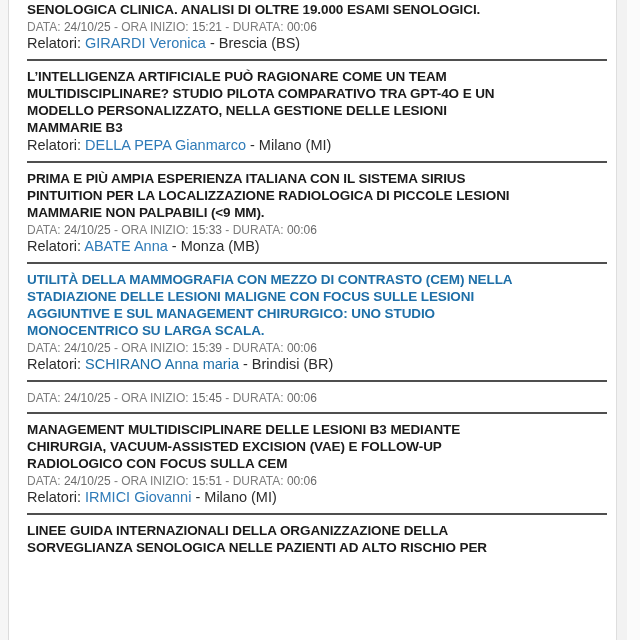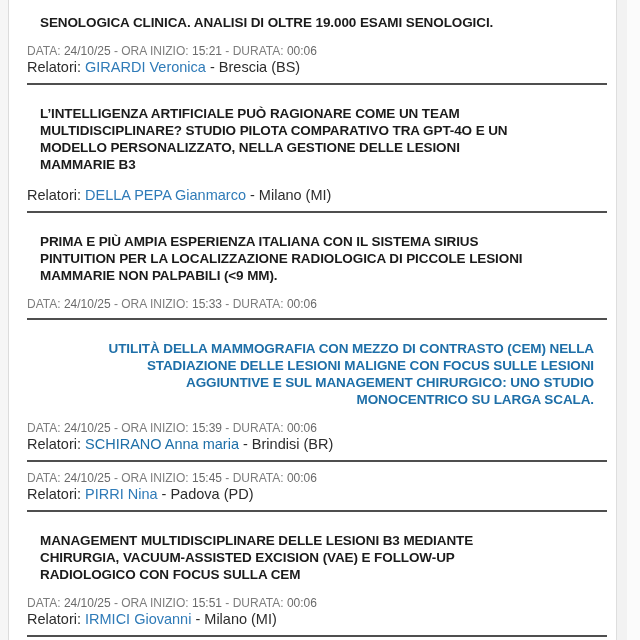--- a/index.html
+++ b/index.html
@@ -28,27 +28,27 @@
     box-sizing:border-box;
     overflow:hidden;
   }
   .item{
     padding:7px 0 7px 0;
     border-bottom:2px solid var(--sep,#4f4f4f);
   }
   .item.clip-top{margin-top:-6px;}
   .item:last-child{border-bottom:none;}
   .title{
-    margin:13px;
+    margin:0;
     font-size:13.5px;line-height:17px;font-weight:bold;
     letter-spacing:-0.1px;
     color:var(--title,#1b1b1b);
     white-space:pre-line;
   }
-  .item.hl .title{color:var(--title-hl,#1e6fa8);text-align:right;}
+  .item.hl .title{color:var(--title-hl,#1e6fa8);}
   .meta{
     margin-top:2px;
     font-size:12px;line-height:14px;
     color:var(--meta,#7d7d7d);
     white-space:pre;
   }
   .meta .mval{
     color:#6b6b6b;
     text-underline-offset:2px;
   }
@@ -78,34 +78,34 @@
 MODELLO PERSONALIZZATO, NELLA GESTIONE DELLE LESIONI
 MAMMARIE B3</h3>
     <div class="rel"><span class="rlabel">Relatori: </span><a class="speaker">DELLA PEPA Gianmarco</a><span class="sdash"> - </span><span class="loc">Milano (MI)</span></div>
   </article>
 
   <article class="item">
     <h3 class="title">PRIMA E PIÙ AMPIA ESPERIENZA ITALIANA CON IL SISTEMA SIRIUS
 PINTUITION PER LA LOCALIZZAZIONE RADIOLOGICA DI PICCOLE LESIONI
 MAMMARIE NON PALPABILI (&lt;9 MM).</h3>
     <div class="meta"><span class="mlabel">DATA: </span><span class="mval">24/10/25</span><span class="mdash"> - </span><span class="mlabel">ORA INIZIO: </span><span class="mval">15:33</span><span class="mdash"> - </span><span class="mlabel">DURATA: </span><span class="mval">00:06</span></div>
+    <div class="rel"><span class="rlabel">Relatori: </span><a class="speaker">ABATE Anna</a><span class="sdash"> - </span><span class="loc">Monza (MB)</span></div>
   </article>
 
   <article class="item hl">
     <h3 class="title">UTILITÀ DELLA MAMMOGRAFIA CON MEZZO DI CONTRASTO (CEM) NELLA
 STADIAZIONE DELLE LESIONI MALIGNE CON FOCUS SULLE LESIONI
 AGGIUNTIVE E SUL MANAGEMENT CHIRURGICO: UNO STUDIO
 MONOCENTRICO SU LARGA SCALA.</h3>
     <div class="meta"><span class="mlabel">DATA: </span><span class="mval">24/10/25</span><span class="mdash"> - </span><span class="mlabel">ORA INIZIO: </span><span class="mval">15:39</span><span class="mdash"> - </span><span class="mlabel">DURATA: </span><span class="mval">00:06</span></div>
     <div class="rel"><span class="rlabel">Relatori: </span><a class="speaker">SCHIRANO Anna maria</a><span class="sdash"> - </span><span class="loc">Brindisi (BR)</span></div>
   </article>
 
   <article class="item">
     <div class="meta"><span class="mlabel">DATA: </span><span class="mval">24/10/25</span><span class="mdash"> - </span><span class="mlabel">ORA INIZIO: </span><span class="mval">15:45</span><span class="mdash"> - </span><span class="mlabel">DURATA: </span><span class="mval">00:06</span></div>
-    <div class="rel"><span class="rlabel">Relatori: </span><a class="speaker">PIRRI Nina</a><span class="sdash"> - </span><span class="loc">Padova (PD)</span></div>
   </article>
 
   <article class="item">
     <h3 class="title">MANAGEMENT MULTIDISCIPLINARE DELLE LESIONI B3 MEDIANTE
 CHIRURGIA, VACUUM-ASSISTED EXCISION (VAE) E FOLLOW-UP
 RADIOLOGICO CON FOCUS SULLA CEM</h3>
     <div class="meta"><span class="mlabel">DATA: </span><span class="mval">24/10/25</span><span class="mdash"> - </span><span class="mlabel">ORA INIZIO: </span><span class="mval">15:51</span><span class="mdash"> - </span><span class="mlabel">DURATA: </span><span class="mval">00:06</span></div>
     <div class="rel"><span class="rlabel">Relatori: </span><a class="speaker">IRMICI Giovanni</a><span class="sdash"> - </span><span class="loc">Milano (MI)</span></div>
   </article>
 

